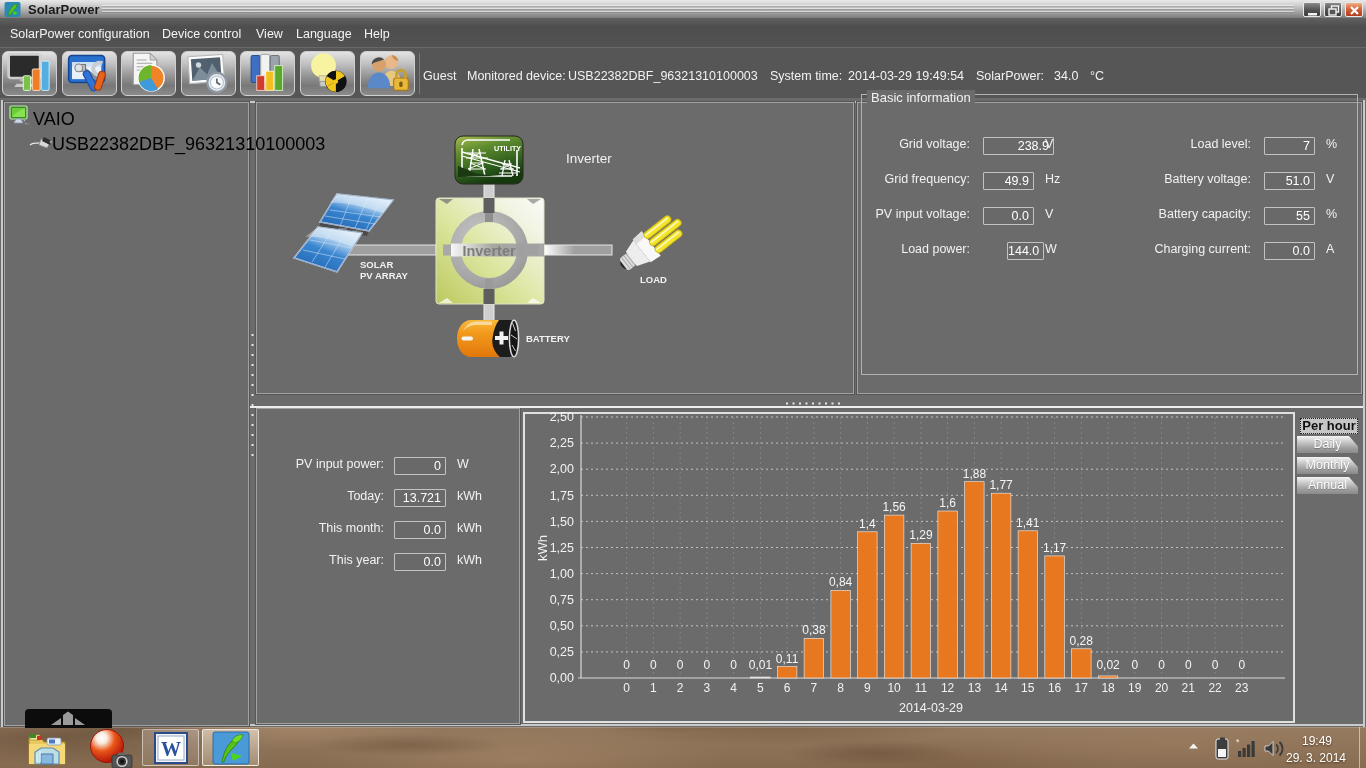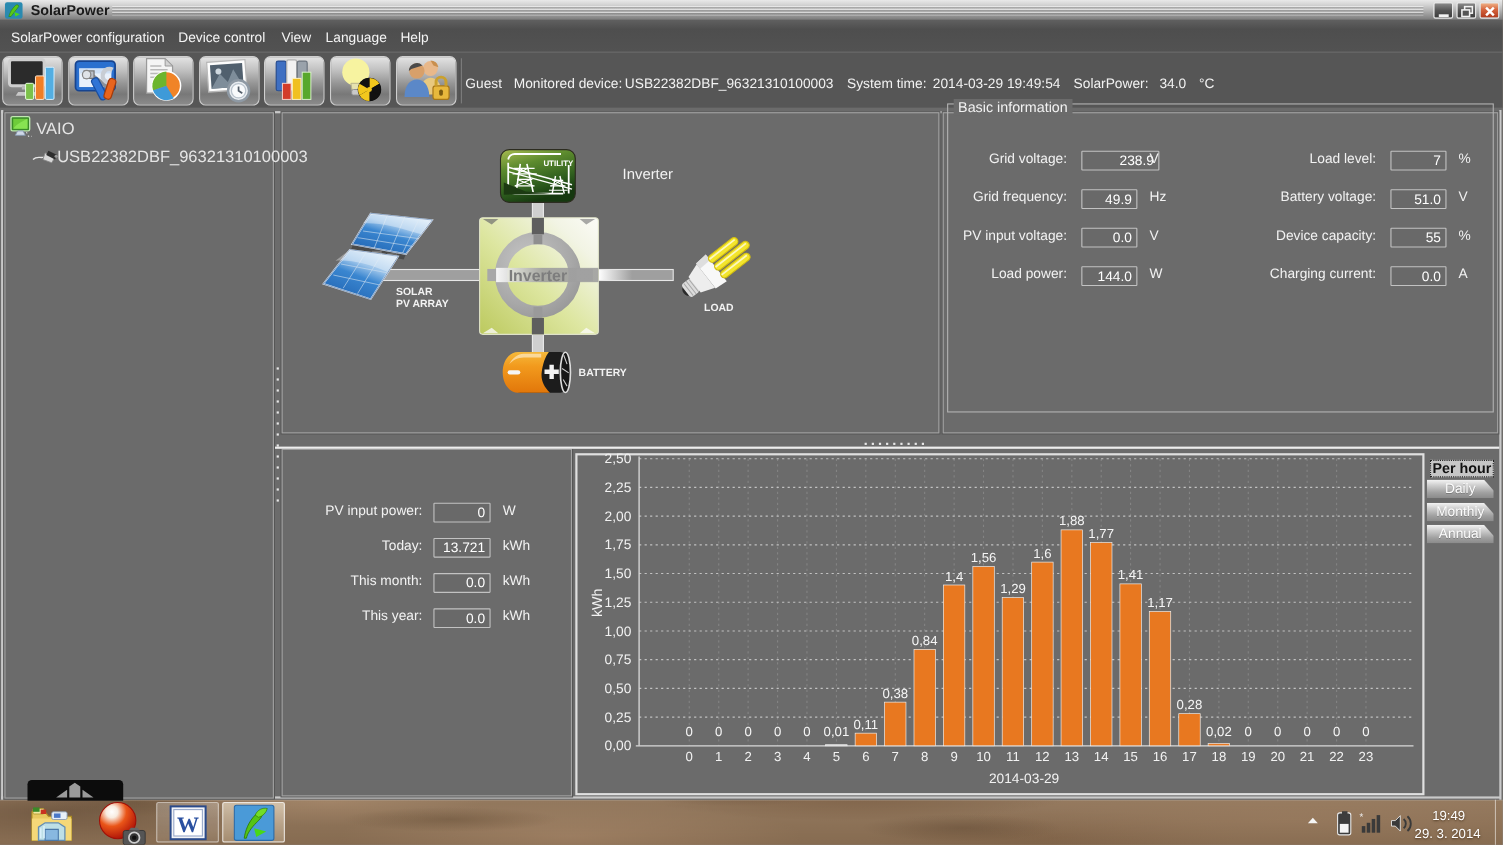--- a/index.html
+++ b/index.html
@@ -50,21 +50,21 @@
 
 .panel { position:absolute; border:1px solid #a2a2a2; box-shadow:0 0 0 1px #565656; background:#6b6b6b; }
 .gbox { position:absolute; border:1px solid #b2b2b2; }
 .gtitle { position:absolute; top:-5px; left:5px; background:#6b6b6b; padding:0 4px; font-size:13px; color:#f2f2f2; }
 
 .flabel { position:absolute; text-align:right; font-size:12.5px; color:#f2f2f2; }
 .fbox { position:absolute; height:18px; border:1px solid #c2c2c2; border-radius:1px; font-size:12.5px; color:#fff;
  text-align:right; padding:1px 4px 0 0; background:#696969; }
 .funit { position:absolute; font-size:12.5px; color:#f2f2f2; }
 
-.treetext { position:absolute; font-size:15px; color:#e5e5e5; }
+.treetext { position:absolute; font-size:18px; color:#000000; }
 
 .chbtn { position:absolute; left:1297px; width:61px; height:17px; font-size:12.5px; color:#fdfdfd; text-align:center;
  background:linear-gradient(180deg,#f5f5f5 0%,#cfcfcf 30%,#a0a0a0 70%,#8a8a8a 100%); line-height:16px;
  clip-path:polygon(0 0, calc(100% - 9px) 0, 100% 60%, 100% 100%, 0 100%);
  text-shadow:0 1px 0 rgba(90,90,90,0.5); }
 #perhour { position:absolute; left:1300px; top:418px; width:58px; height:16px; background:#c6c6c6;
  border:1px dotted #222; font-size:13px; font-weight:bold; color:#111; text-align:center; line-height:14px; }
 
 #taskbar { position:absolute; left:0; top:727px; width:1366px; height:41px;
  border-top:1px solid rgba(255,255,255,0.25);
@@ -241,29 +241,29 @@
 <div class="flabel" style="left:750px;top:137px;width:220px">Grid voltage:</div>
       <div class="fbox" style="left:983px;top:137px;width:71px">238.9</div>
       <div class="funit" style="left:1045px;top:137px">V</div>
 <div class="flabel" style="left:750px;top:172px;width:220px">Grid frequency:</div>
       <div class="fbox" style="left:983px;top:172px;width:51px">49.9</div>
       <div class="funit" style="left:1045px;top:172px">Hz</div>
 <div class="flabel" style="left:750px;top:207px;width:220px">PV input voltage:</div>
       <div class="fbox" style="left:983px;top:207px;width:51px">0.0</div>
       <div class="funit" style="left:1045px;top:207px">V</div>
 <div class="flabel" style="left:750px;top:242px;width:220px">Load power:</div>
-      <div class="fbox" style="left:983px;top:242px;width:51px">144.0</div>
+      <div class="fbox" style="left:1007px;top:242px;width:37px">144.0</div>
       <div class="funit" style="left:1045px;top:242px">W</div>
 <div class="flabel" style="left:1031px;top:137px;width:220px">Load level:</div>
       <div class="fbox" style="left:1264px;top:137px;width:51px">7</div>
       <div class="funit" style="left:1326px;top:137px">%</div>
 <div class="flabel" style="left:1031px;top:172px;width:220px">Battery voltage:</div>
       <div class="fbox" style="left:1264px;top:172px;width:51px">51.0</div>
       <div class="funit" style="left:1326px;top:172px">V</div>
-<div class="flabel" style="left:1031px;top:207px;width:220px">Device capacity:</div>
+<div class="flabel" style="left:1031px;top:207px;width:220px">Battery capacity:</div>
       <div class="fbox" style="left:1264px;top:207px;width:51px">55</div>
       <div class="funit" style="left:1326px;top:207px">%</div>
 <div class="flabel" style="left:1031px;top:242px;width:220px">Charging current:</div>
       <div class="fbox" style="left:1264px;top:242px;width:51px">0.0</div>
       <div class="funit" style="left:1326px;top:242px">A</div>
 <div class="flabel" style="left:164px;top:457px;width:220px">PV input power:</div>
       <div class="fbox" style="left:394px;top:457px;width:52px">0</div>
       <div class="funit" style="left:457px;top:457px">W</div>
 <div class="flabel" style="left:164px;top:489px;width:220px">Today:</div>
       <div class="fbox" style="left:394px;top:489px;width:52px">13.721</div>

